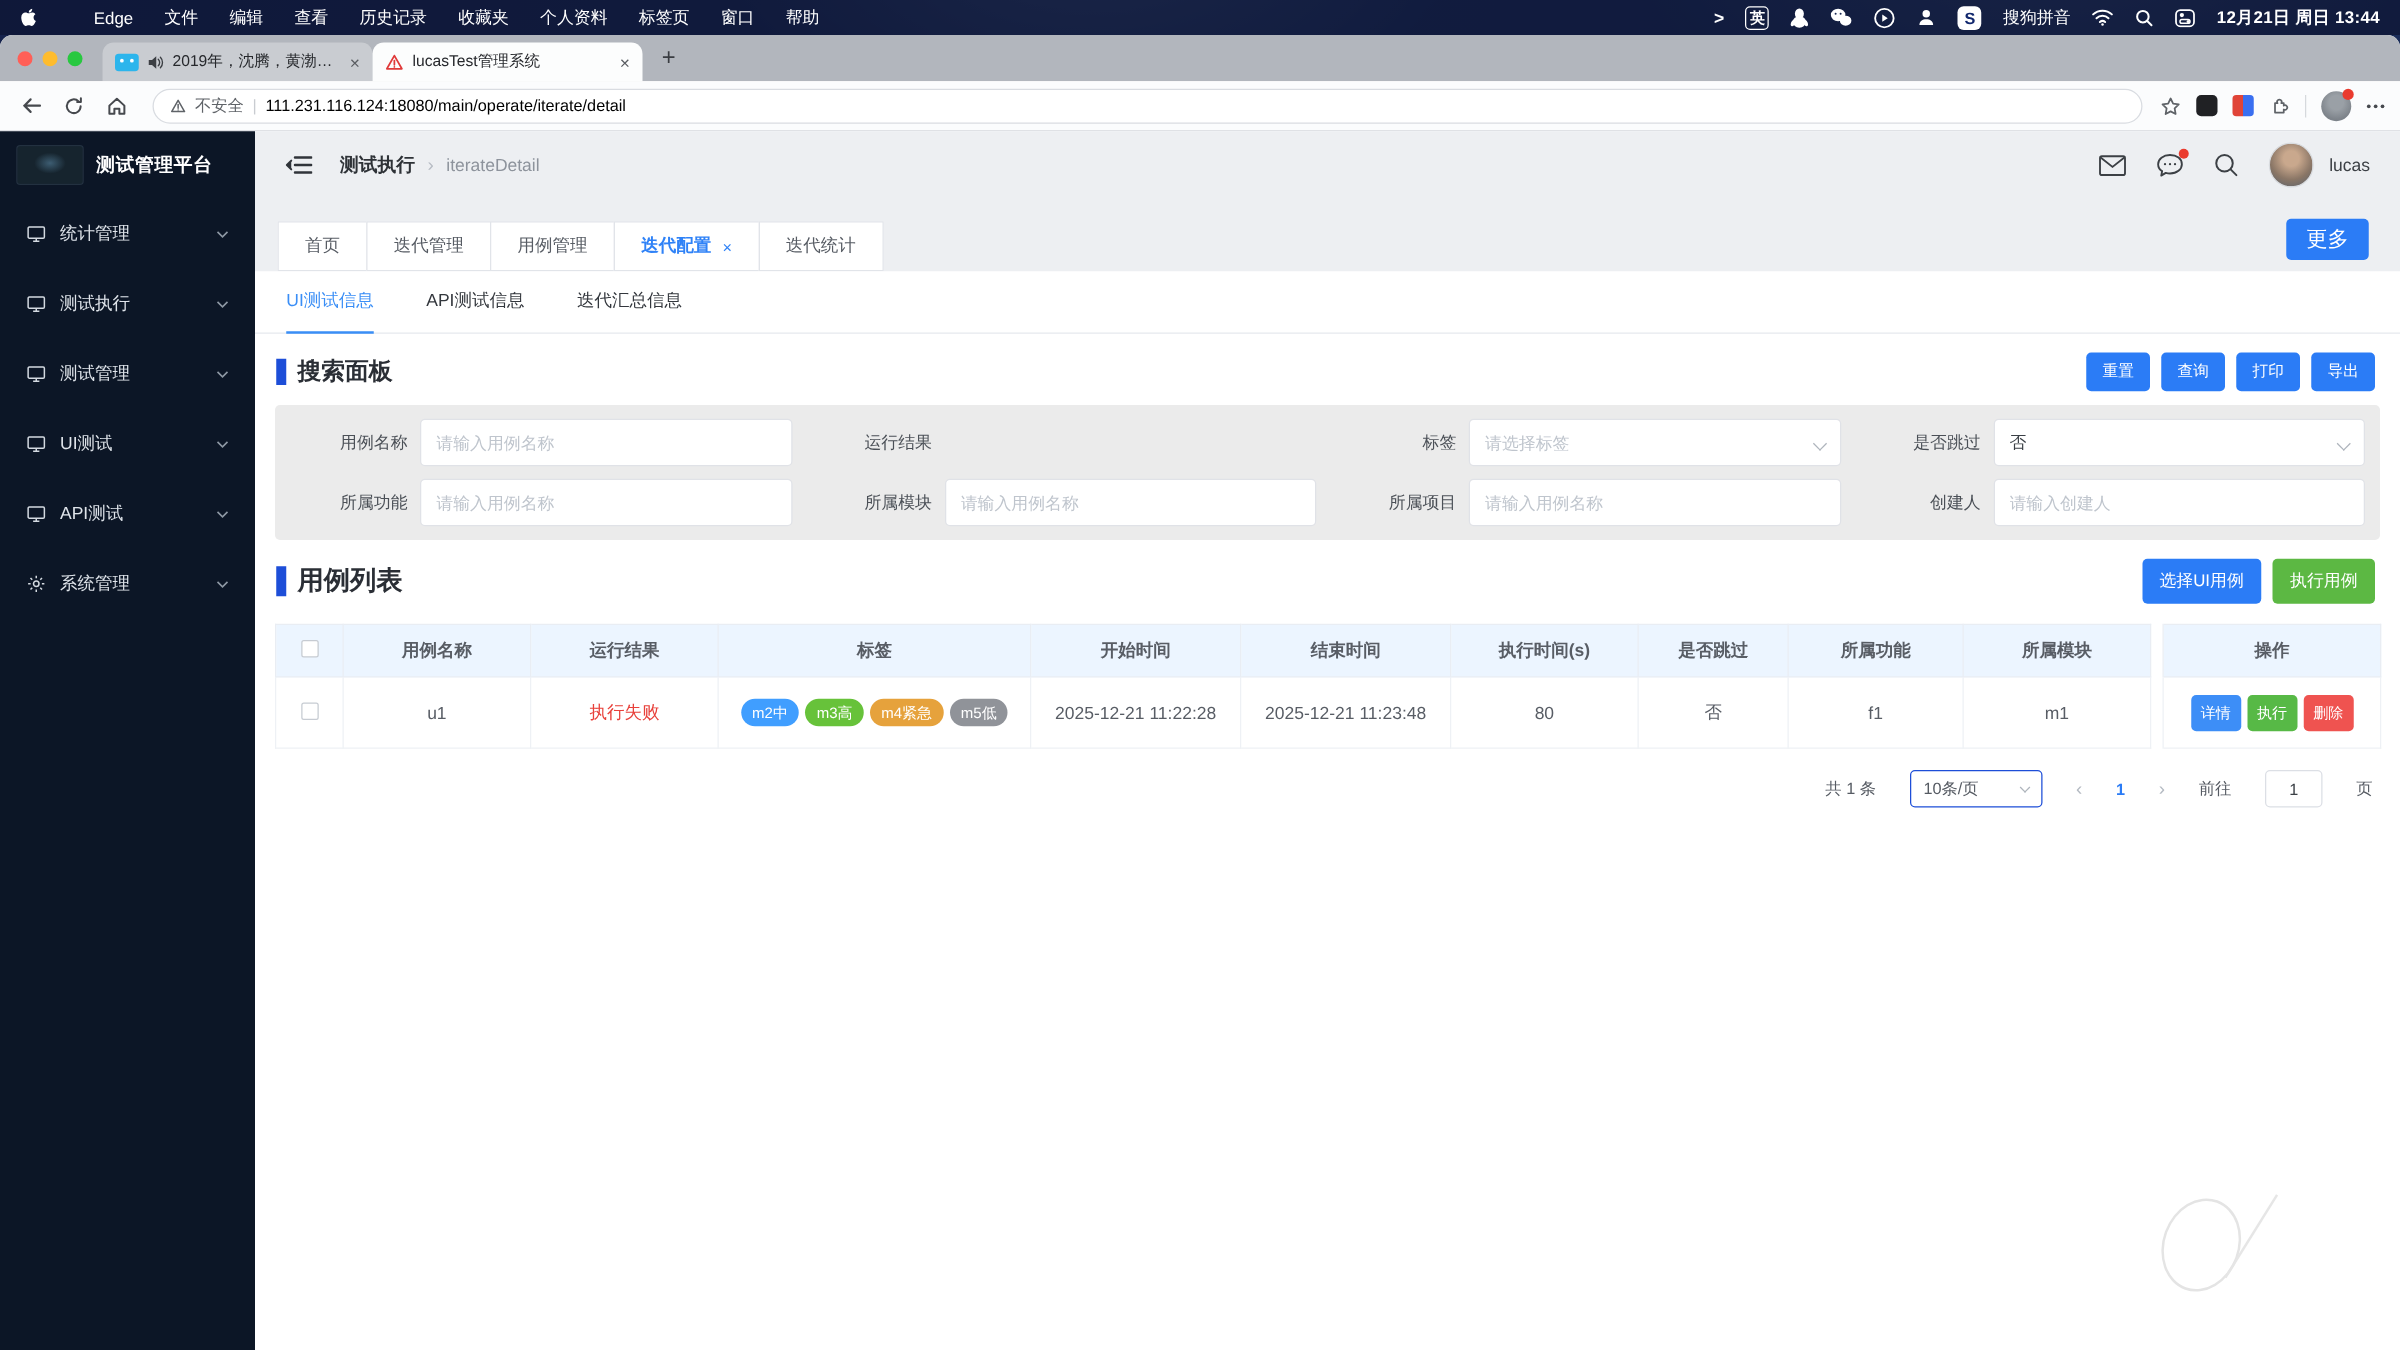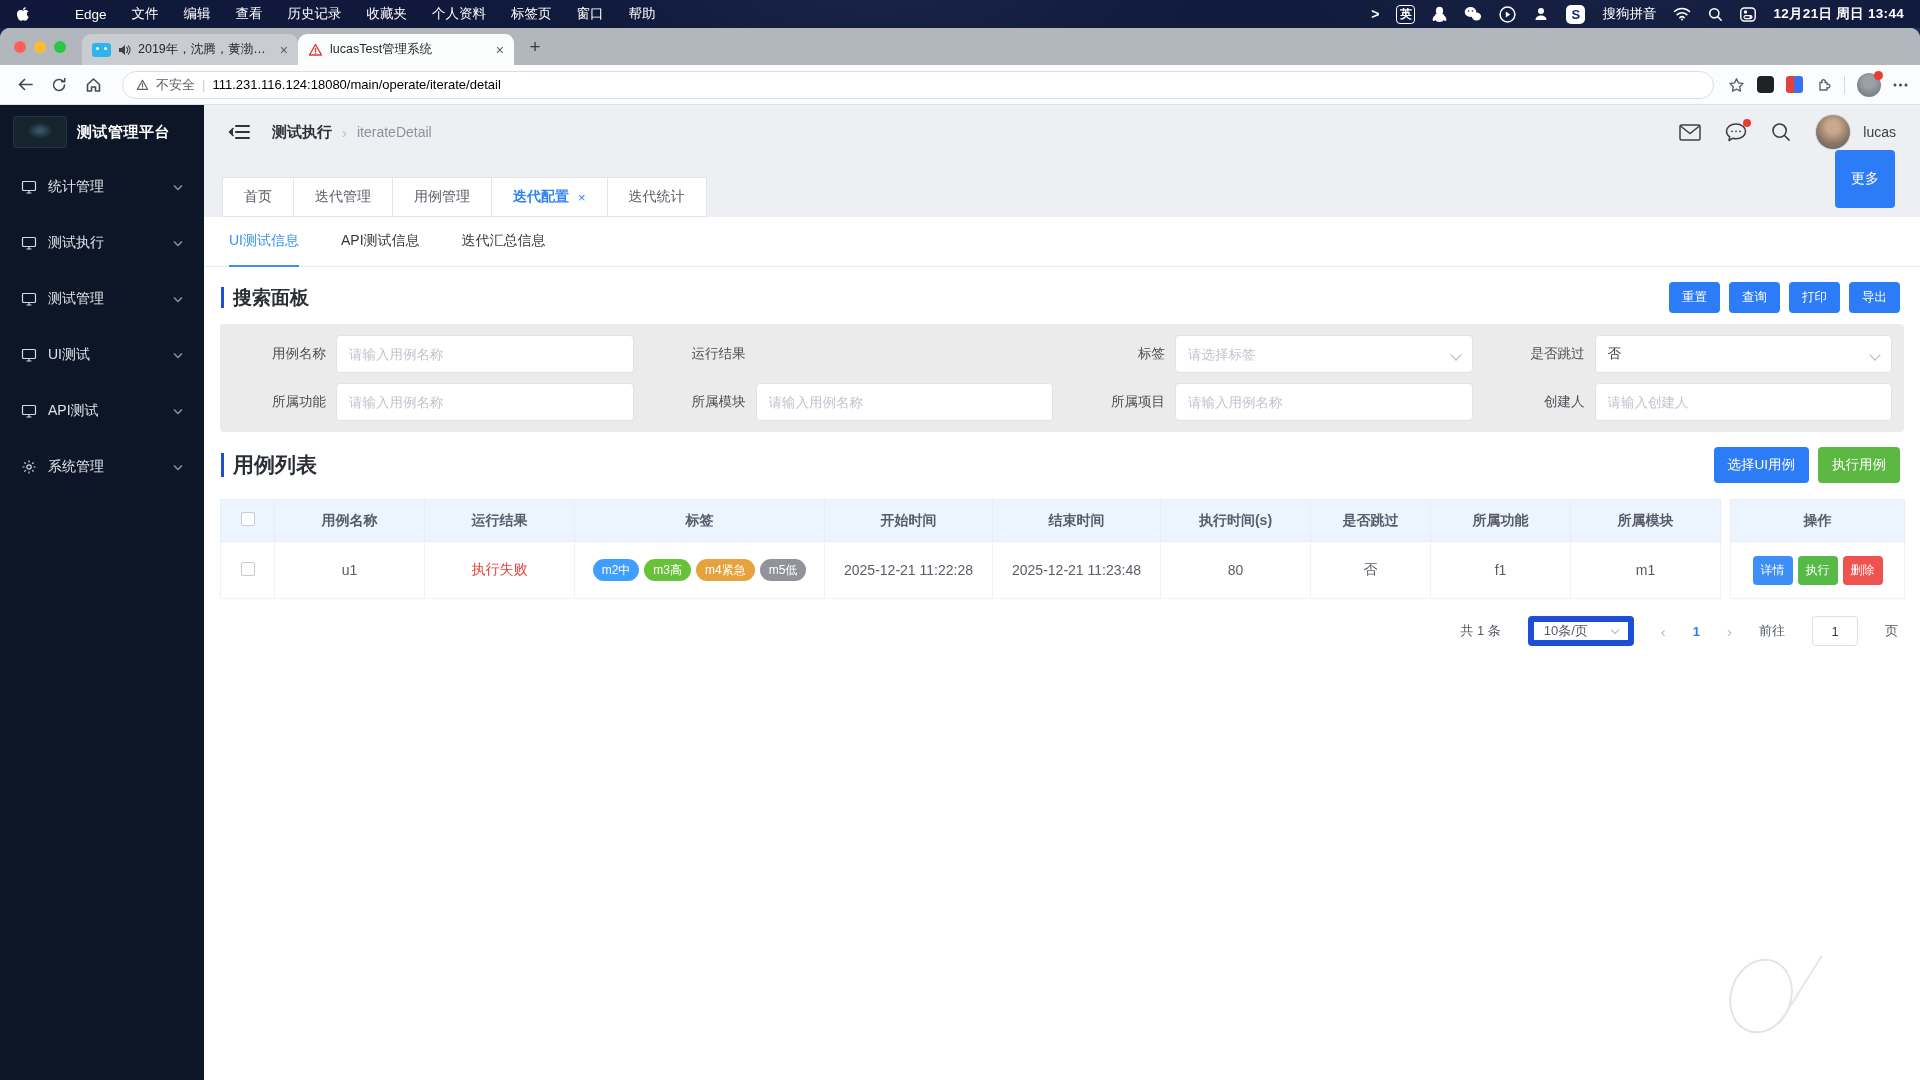--- a/index.html
+++ b/index.html
@@ -87,30 +87,30 @@
   .uavatar { width:36px; height:36px; border-radius:50%; border:1px solid #d8dbdf;
     background:radial-gradient(circle at 50% 35%, #c9a88d 22%, #8a7666 60%, #55606d 100%); }
   .uname { font-size:14px; color:#3c4045; margin-left:-12px; }
 
   .tabrow { height:58px; display:flex; align-items:flex-end; padding-left:18px; position:relative; }
   .ptab { height:40px; background:#fff; border:1px solid #e1e4e9; margin-right:-1px;
     display:flex; align-items:center; padding:0 21px; font-size:14px; color:#575c64; cursor:pointer; }
   .ptab.active { color:#2f82f7; font-weight:700; }
   .ptab-close { margin-left:9px; font-size:13px; color:#2f82f7; font-weight:400; }
   .more-btn { position:absolute; right:25px; bottom:9px; background:#2b7cf6; color:#fff;
-    font-size:14px; padding:20px 16px; border-radius:4px; border:none; cursor:pointer; }
+    font-size:17px; padding:5px 16px; border-radius:4px; border:none; cursor:pointer; }
 
   .content { position:absolute; top:112px; left:0; right:0; bottom:0; background:#fff; }
   .subtabs { height:50px; display:flex; align-items:stretch; padding:0 25px; gap:42px;
     border-bottom:1px solid #e6e9ee; font-size:14px; color:#33373d; }
   .subtab { display:flex; align-items:center; cursor:pointer; border-bottom:2px solid transparent; margin-bottom:-1px; }
   .subtab.active { color:#3a8ef6; border-bottom-color:#3a8ef6; }
 
   .section-head { display:flex; align-items:center; padding:15px 20px 9px 17px; }
-  .section-title { font-size:19px; font-weight:700; color:#2a2e35; border-left:3px solid #1d4ed8; padding-left:9px; line-height:1.15; }
+  .section-title { font-size:19px; font-weight:700; color:#2a2e35; border-left:8px solid #1d4ed8; padding-left:9px; line-height:1.15; }
   .section-title.big { font-size:21px; }
   .head-btns { margin-left:auto; display:flex; gap:9px; }
   .btn { border:none; cursor:pointer; color:#fff; border-radius:4px; font-family:inherit; }
   .btn-sm { background:#2b7cf6; font-size:12.5px; padding:7px 13px; }
   .btn-md-blue { background:#2b7cf6; font-size:13.5px; padding:9px 14px; }
   .btn-md-green { background:#5cb843; font-size:13.5px; padding:9px 14px; }
 
   .form-panel { margin:2px 16px 0; background:#ebebeb; border-radius:4px; padding:11px 12px 1px; }
   .form-row { display:grid; grid-template-columns:repeat(4,1fr); gap:18px; margin-bottom:10px; }
   .field { display:flex; align-items:center; }
@@ -130,21 +130,21 @@
   .ckbox { display:inline-block; width:14px; height:14px; border:1px solid #c6cbd2; border-radius:2px; background:#fff; cursor:pointer; }
   .fail { color:#e8403a; }
   .tags { display:flex; gap:5px; justify-content:center; }
   .tag { height:22px; line-height:22px; padding:0 9px; border-radius:11px; color:#fff; font-size:12px; white-space:nowrap; }
   .actions { display:flex; gap:5px; justify-content:center; }
   .abtn { font-size:12px; padding:6px 8px; }
   .abtn.blue{background:#3d8ef7}.abtn.green{background:#57b946}.abtn.red{background:#ef5350}
 
   .pagination { display:flex; align-items:center; justify-content:flex-end; gap:27px;
     padding:17px 22px 0 0; font-size:13px; color:#565b63; }
-  .psize { width:106px; height:30px; border:6px solid #1d4ed8; border-radius:4px; background:#fff;
+  .psize { width:106px; height:30px; border:1px solid #1d4ed8; border-radius:4px; background:#fff;
     display:flex; align-items:center; justify-content:space-between; padding:0 10px; cursor:pointer; }
   .psize .car { width:6px; height:6px; border-right:1.4px solid #aeb4bc; border-bottom:1.4px solid #aeb4bc; transform:rotate(45deg); margin-top:-3px; }
   .parrow { color:#b4bac2; font-size:15px; cursor:pointer; }
   .pnum { color:#2b7cf6; font-weight:700; cursor:pointer; }
   .goto-input { width:46px; height:30px; border:1px solid #dcdfe5; border-radius:4px; text-align:center;
     font-size:13px; color:#3b4046; outline:none; font-family:inherit; }
 
   .watermark { position:absolute; right:26px; bottom:8px; font-family:"DejaVu Serif",serif;
     font-style:italic; font-size:38px; color:#dedede; letter-spacing:1px; }
   .wm-circle { position:absolute; right:128px; bottom:46px; width:62px; height:76px;

